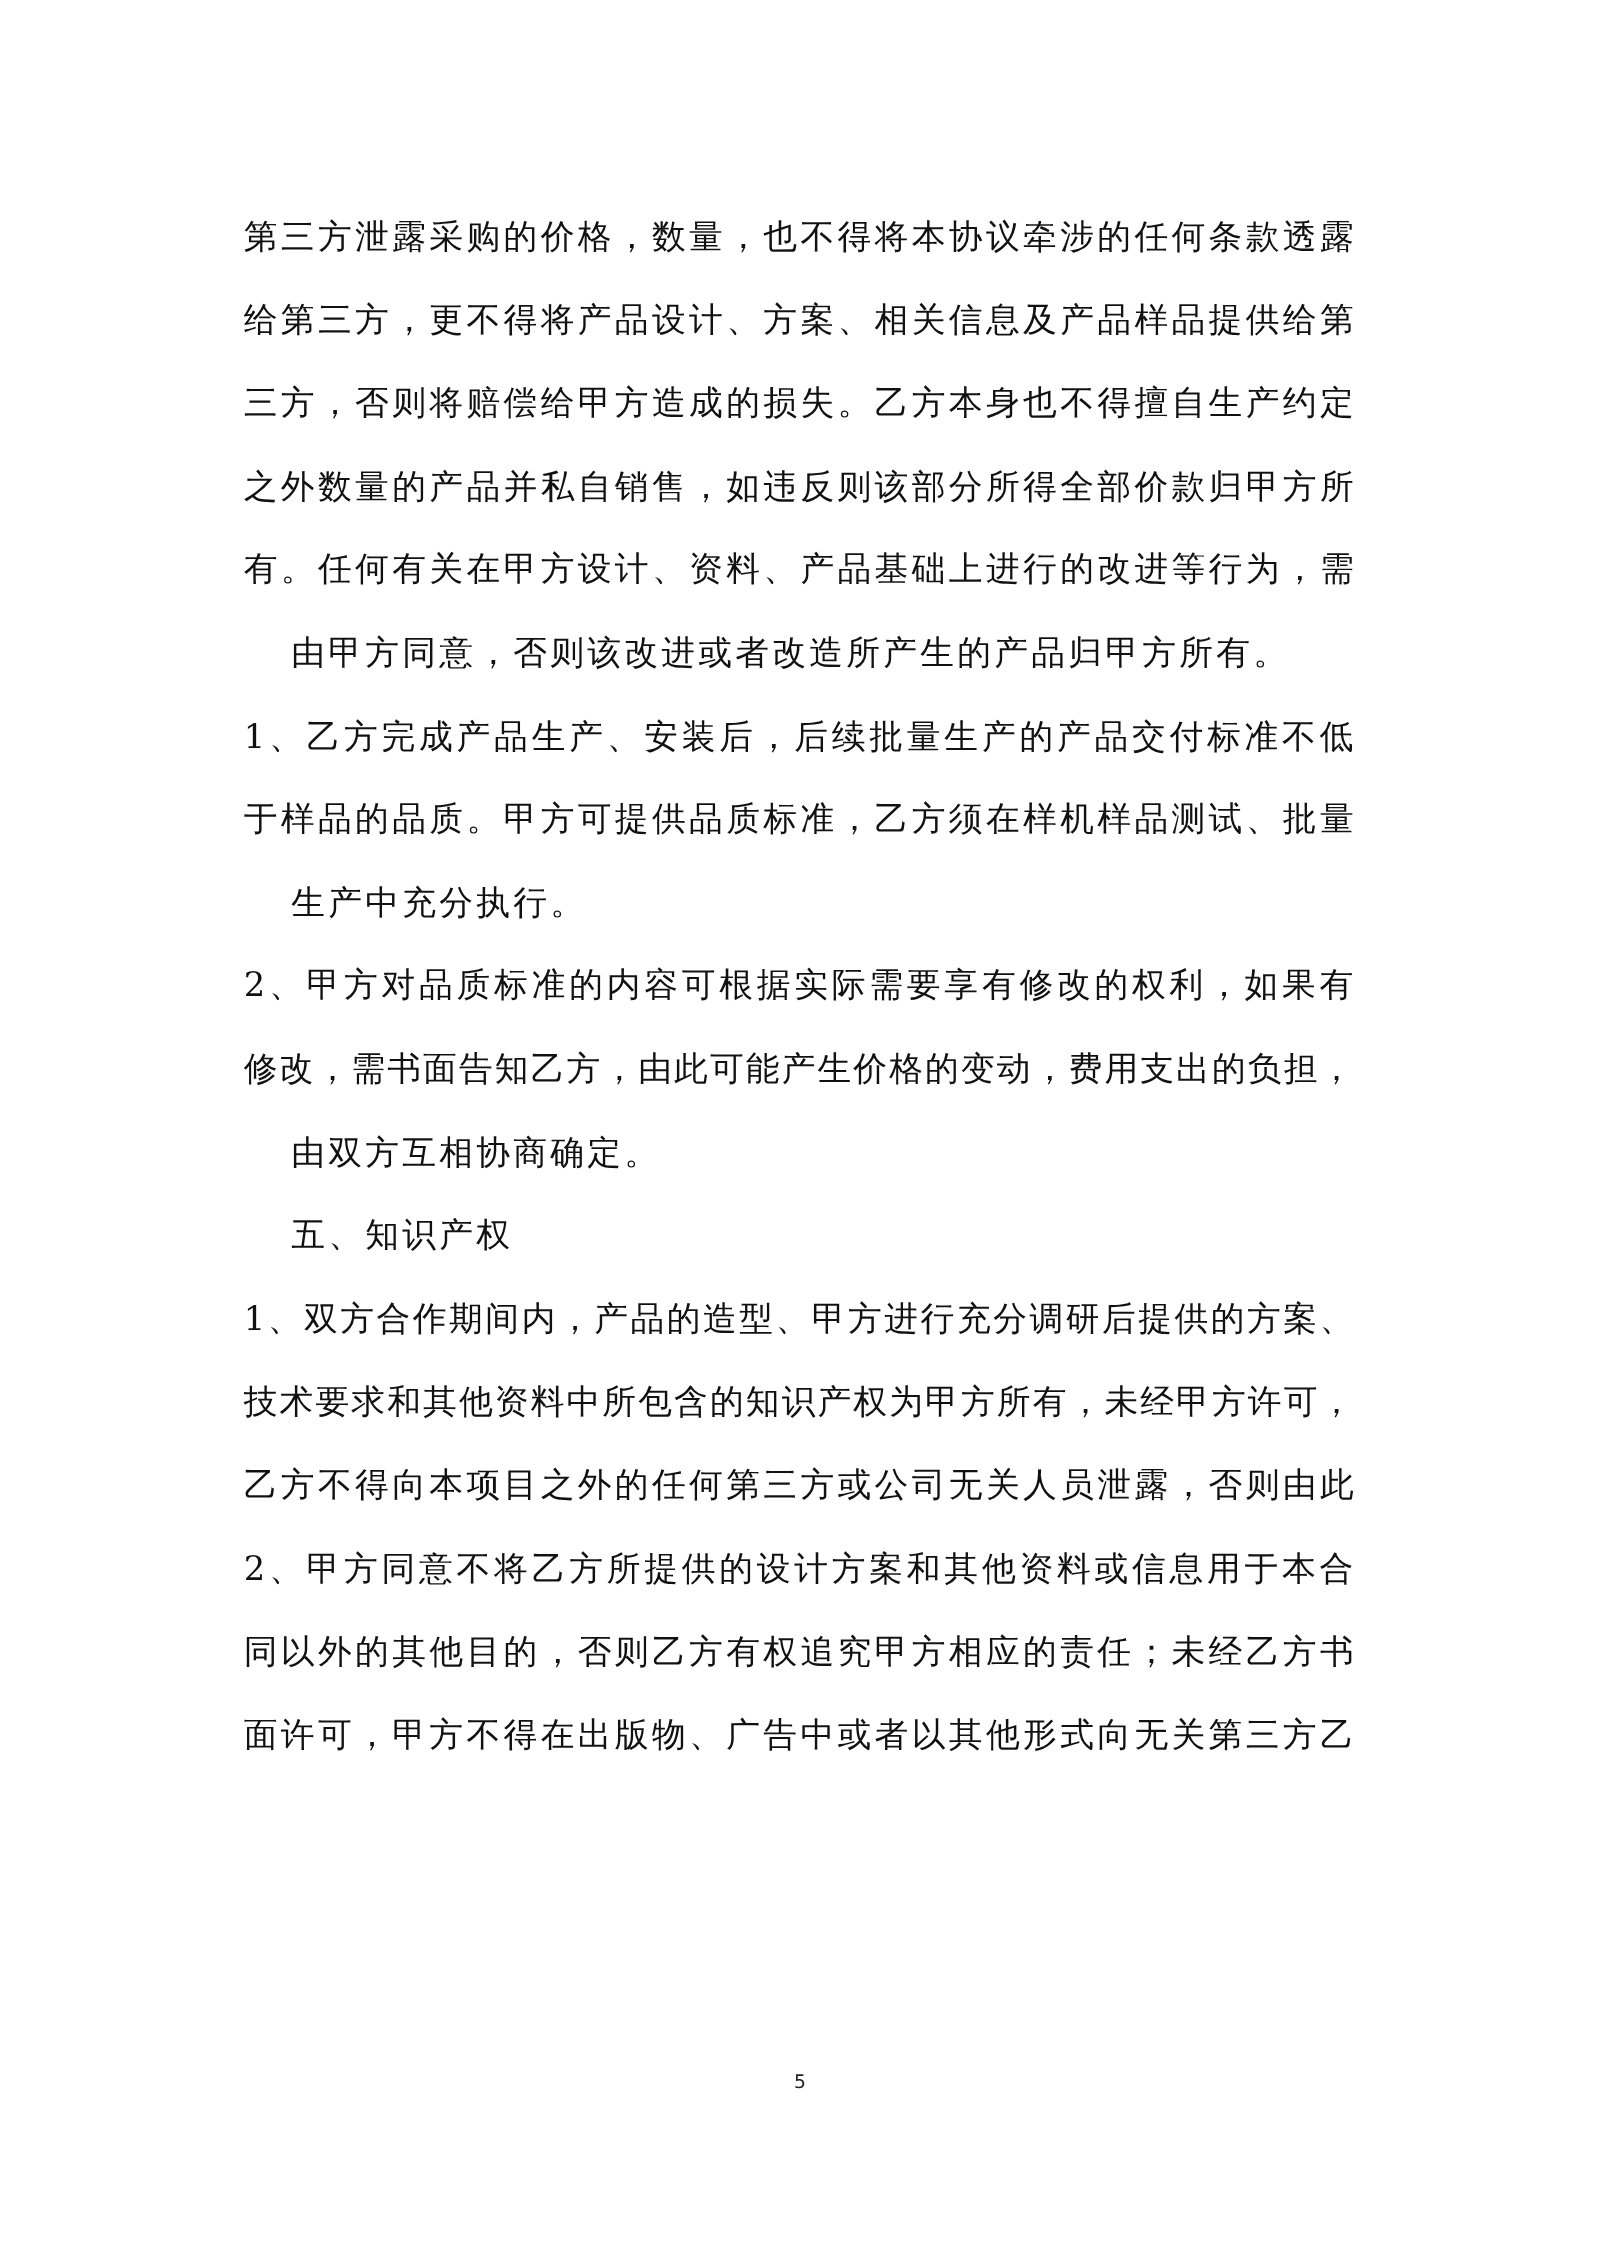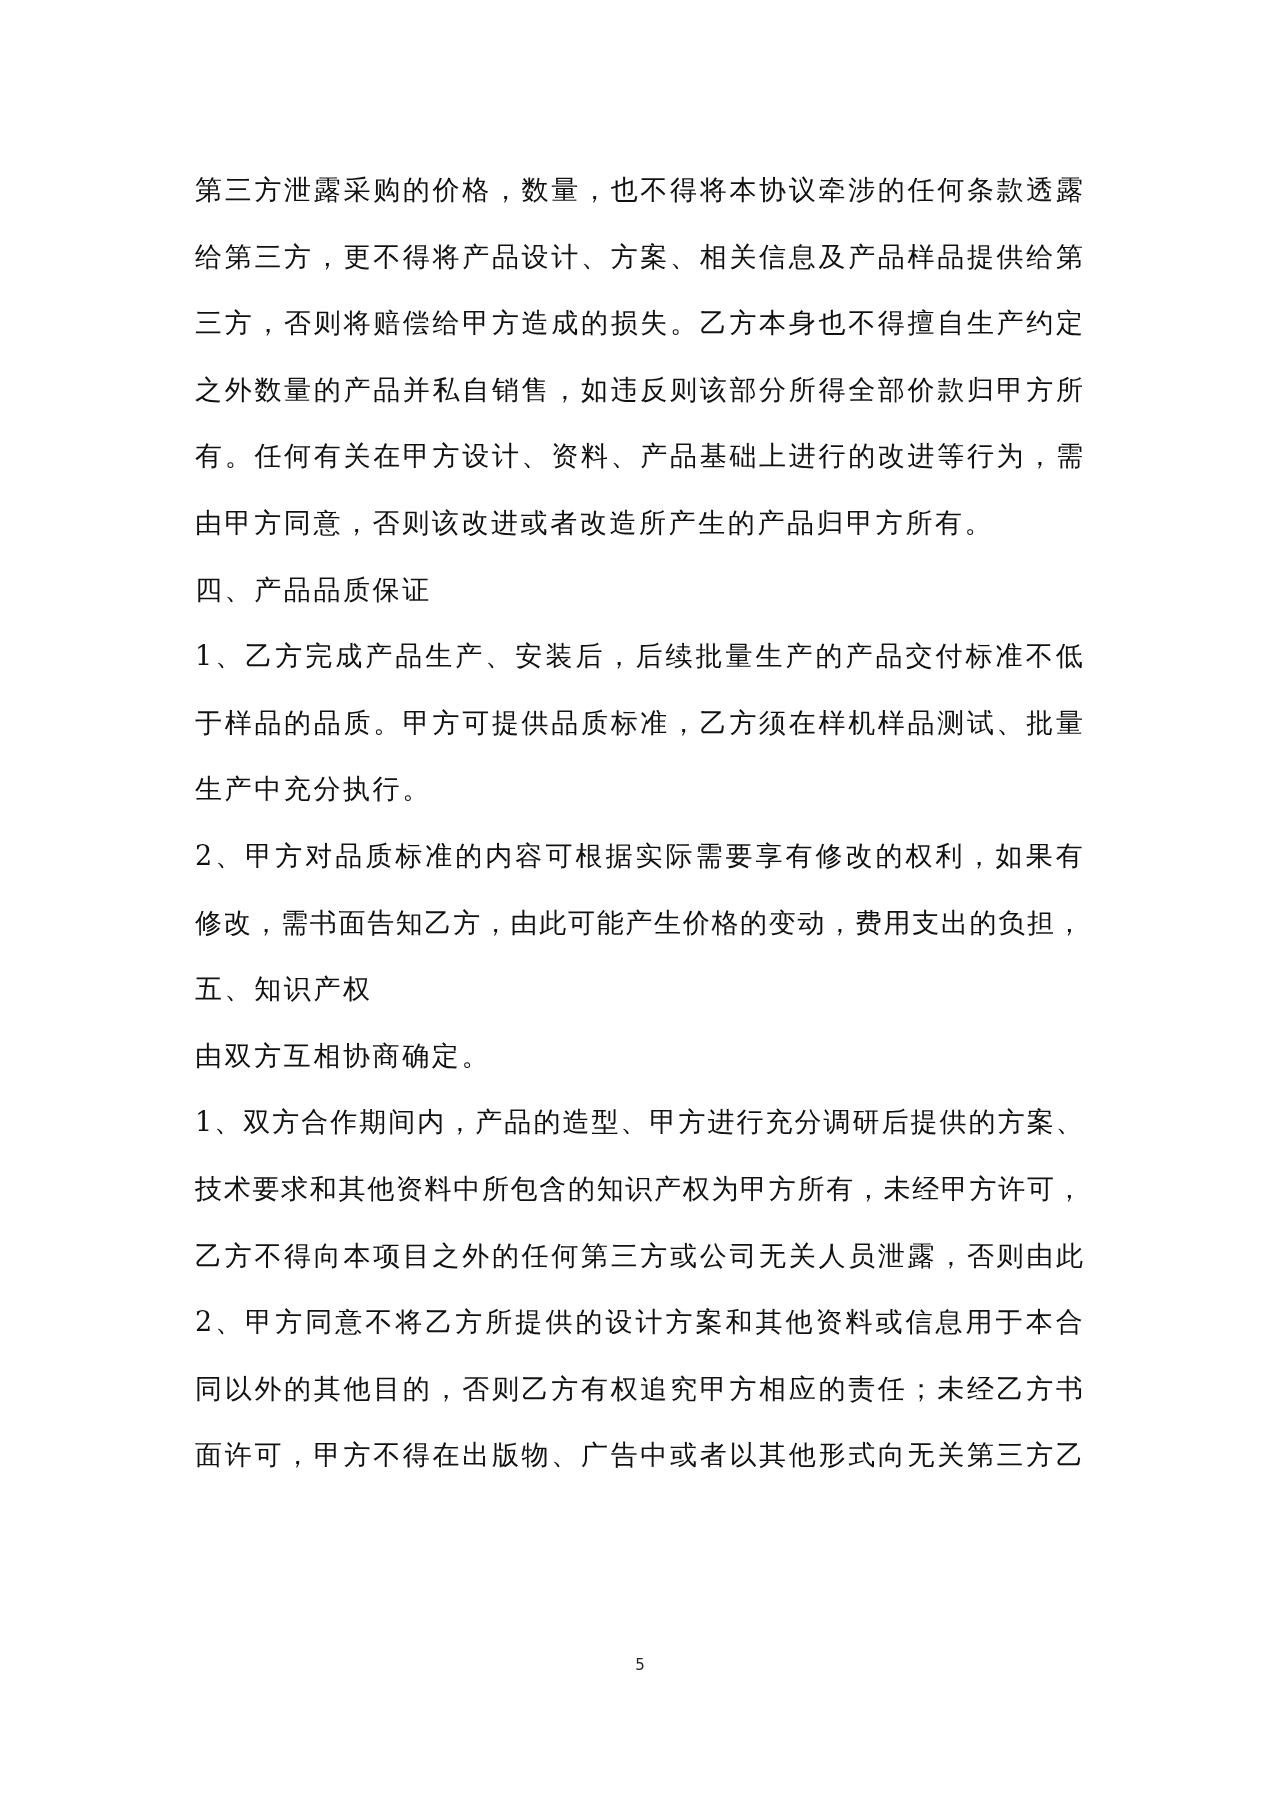--- a/index.html
+++ b/index.html
@@ -38,20 +38,21 @@
       letter-spacing: 0;
     }
     .line.justify {
       text-align: justify;
       text-align-last: justify;
     }
     .line.last {
       text-align: center;
       text-align-last: left;
       letter-spacing: 2.6px;
+      margin-left: 38px;
     }
     .page-number {
       position: absolute;
       left: 0;
       width: 1280px;
       top: 1656px;
       text-align: center;
       font-family: "DejaVu Sans", "Liberation Sans", sans-serif;
       font-size: 15px;
       color: #222222;
@@ -216,21 +217,20 @@
         <span>的</span>
         <span>改</span>
         <span>进</span>
         <span>等</span>
         <span>行</span>
         <span>为</span>
         <span>，</span>
         <span>需</span>
       </div>
     <div class="line last">由甲方同意，否则该改进或者改造所产生的产品归甲方所有。</div>
-    <div class="line last">四、产品品质保证</div>
     <div class="line justify" style="display: flex; justify-content: space-between;">
         <span>1</span>
         <span>、</span>
         <span>乙</span>
         <span>方</span>
         <span>完</span>
         <span>成</span>
         <span>产</span>
         <span>品</span>
         <span>生</span>
@@ -347,22 +347,22 @@
         <span>，</span>
         <span>费</span>
         <span>用</span>
         <span>支</span>
         <span>出</span>
         <span>的</span>
         <span>负</span>
         <span>担</span>
         <span>，</span>
       </div>
+    <div class="line last">由双方互相协商确定。</div>
     <div class="line last">五、知识产权</div>
-    <div class="line last">由双方互相协商确定。</div>
     <div class="line justify" style="display: flex; justify-content: space-between;">
         <span>1</span>
         <span>、</span>
         <span>双</span>
         <span>方</span>
         <span>合</span>
         <span>作</span>
         <span>期</span>
         <span>间</span>
         <span>内</span>

